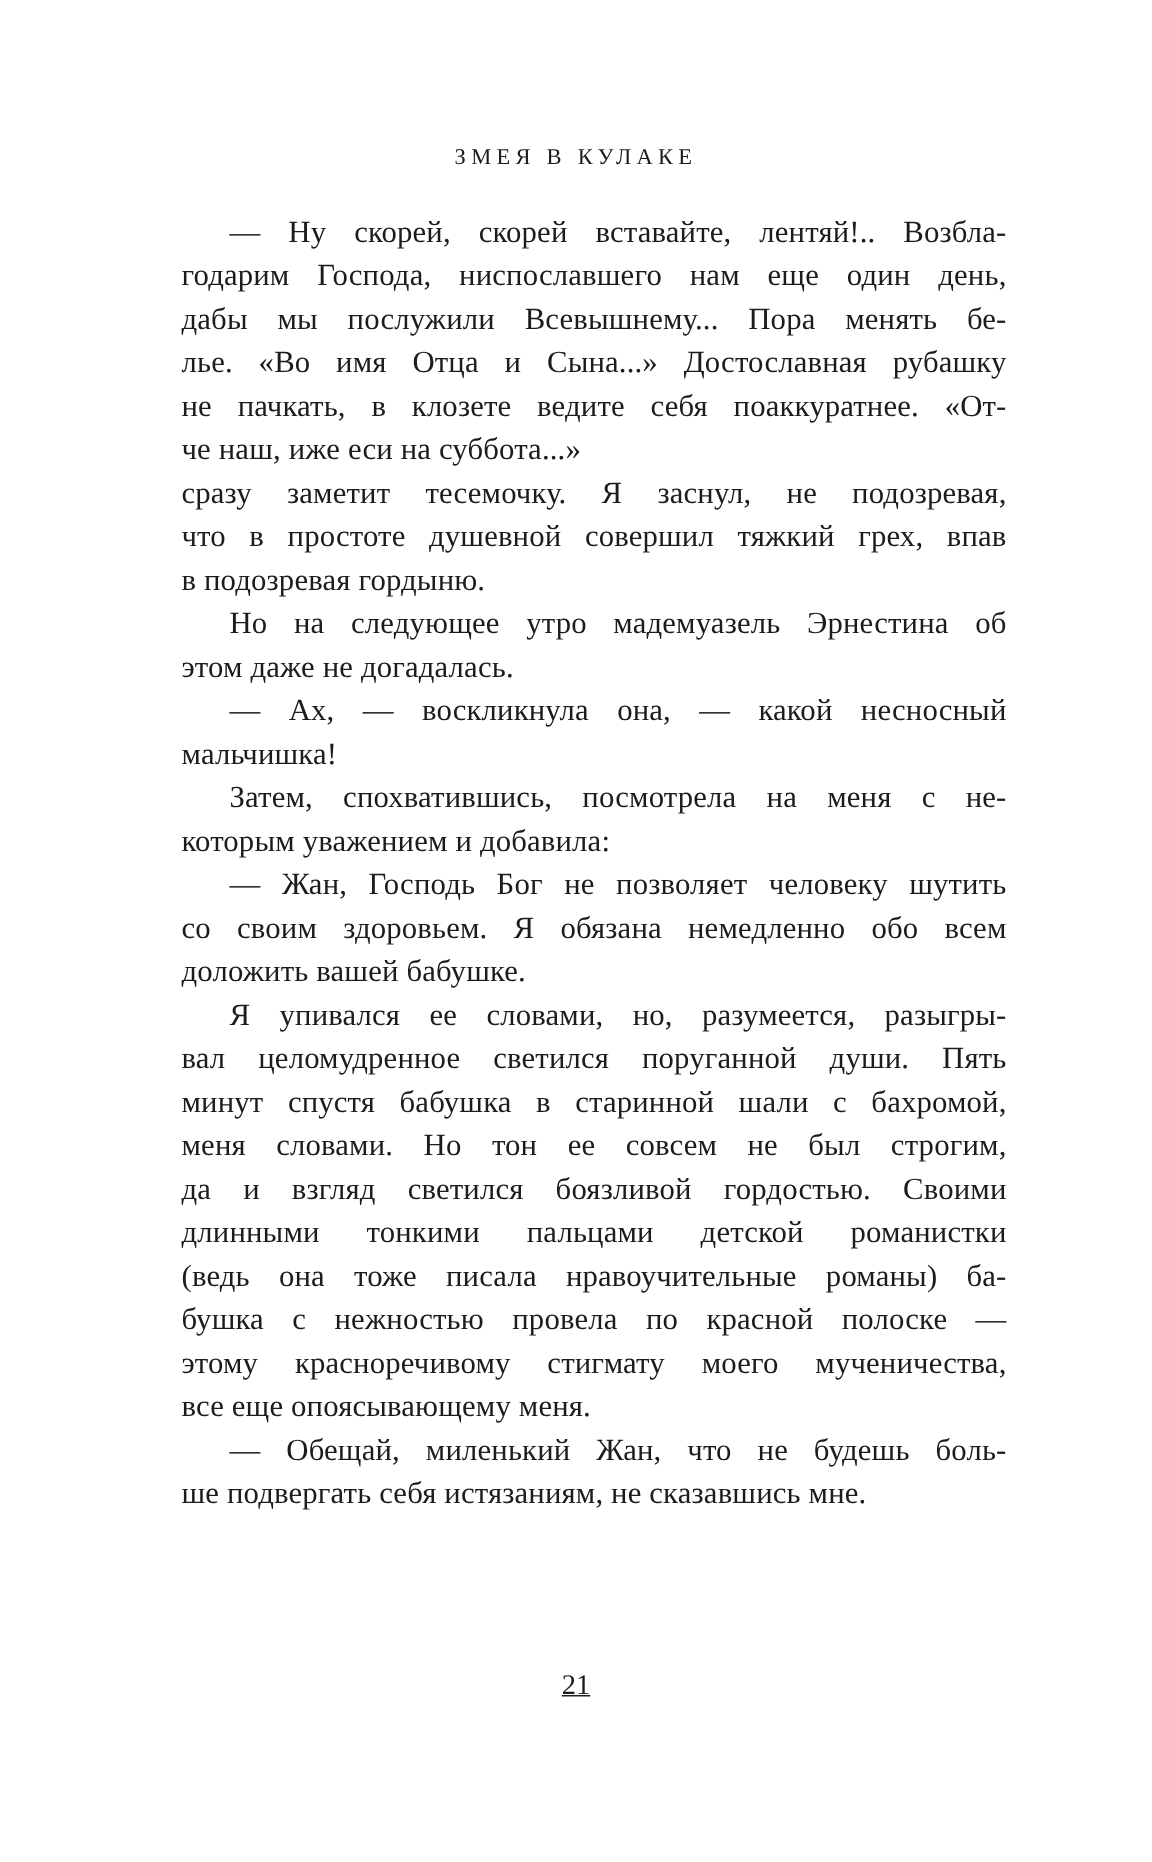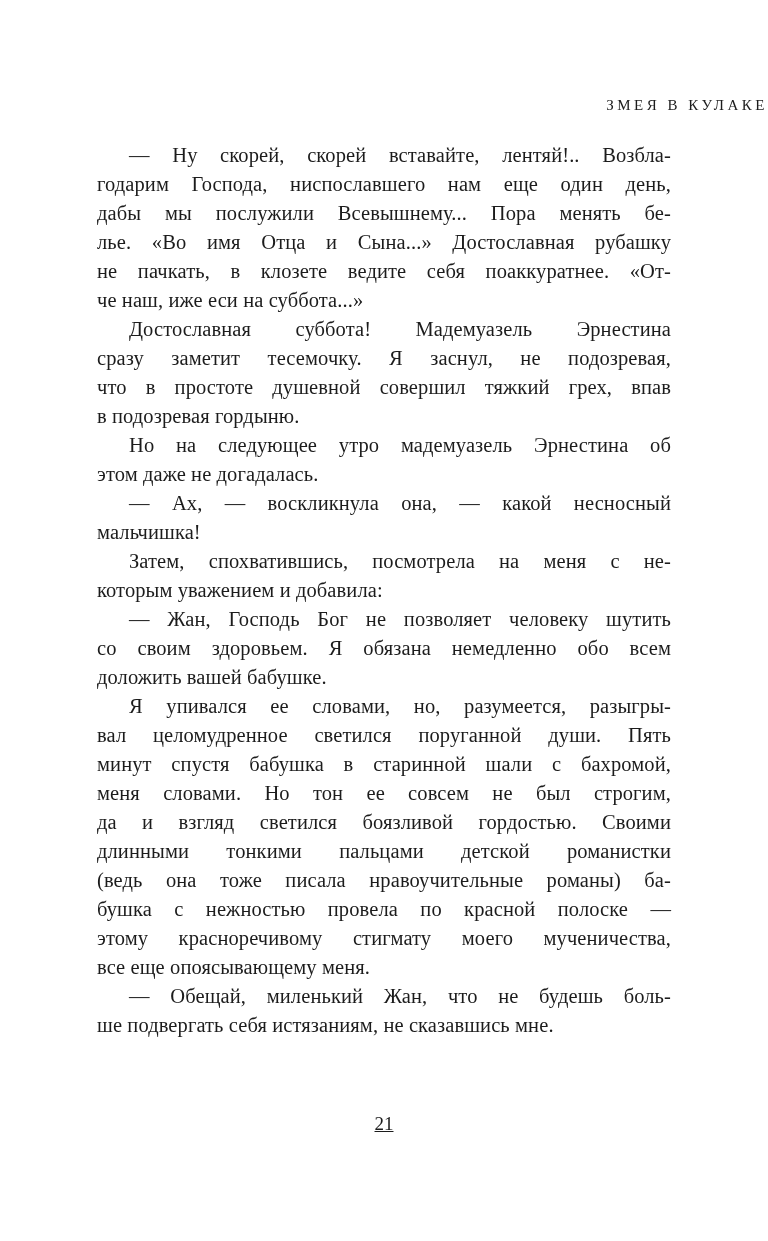--- a/index.html
+++ b/index.html
@@ -14,21 +14,21 @@
     background: #ffffff;
     font-family: "Liberation Serif", "DejaVu Serif", serif;
     color: #1c1c1c;
     overflow: hidden;
   }
   .running-head {
     position: absolute;
     top: 97px;
     left: 0;
     width: 100%;
-    text-align: right;
+    text-align: center;
     font-size: 15px;
     letter-spacing: 3.5px;
     font-weight: normal;
   }
   .text-body {
     position: absolute;
     top: 141px;
     left: 97px;
     width: 574px;
     font-size: 20.5px;
@@ -37,20 +37,21 @@
   .paragraph {
     margin: 0;
     padding: 0;
   }
   .line {
     text-align: justify;
     text-align-last: justify;
     text-justify: inter-word;
     letter-spacing: 0.1px;
     white-space: normal;
+    margin-left: 24px;
   }
   .line.last {
     text-align-last: left;
   }
   .line.first {
     text-indent: 32px;
   }
   .page-number {
     position: absolute;
     top: 1113px;
@@ -70,21 +71,20 @@
   <div class="text-body">
       <div class="paragraph">
         <div class="line first">— Ну скорей, скорей вставайте, лентяй!.. Возбла-</div>
         <div class="line">годарим Господа, ниспославшего нам еще один день,</div>
         <div class="line">дабы мы послужили Всевышнему... Пора менять бе-</div>
         <div class="line">лье. «Во имя Отца и Сына...» Достославная рубашку</div>
         <div class="line">не пачкать, в клозете ведите себя поаккуратнее. «От-</div>
         <div class="line last">че наш, иже еси на суббота...»</div>
       </div>
       <div class="paragraph">
-        <div class="line first">Достославная суббота! Мадемуазель Эрнестина</div>
         <div class="line">сразу заметит тесемочку. Я заснул, не подозревая,</div>
         <div class="line">что в простоте душевной совершил тяжкий грех, впав</div>
         <div class="line last">в подозревая гордыню.</div>
       </div>
       <div class="paragraph">
         <div class="line first">Но на следующее утро мадемуазель Эрнестина об</div>
         <div class="line last">этом даже не догадалась.</div>
       </div>
       <div class="paragraph">
         <div class="line first">— Ах, — воскликнула она, — какой несносный</div>

